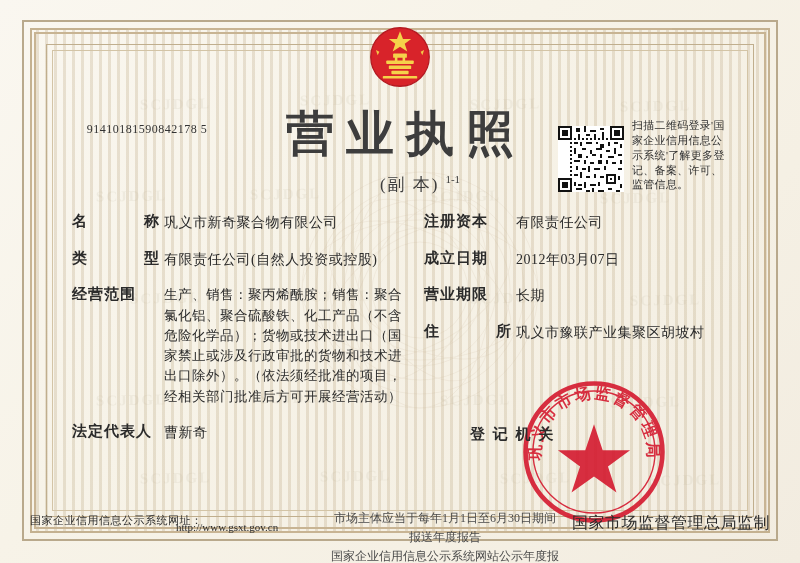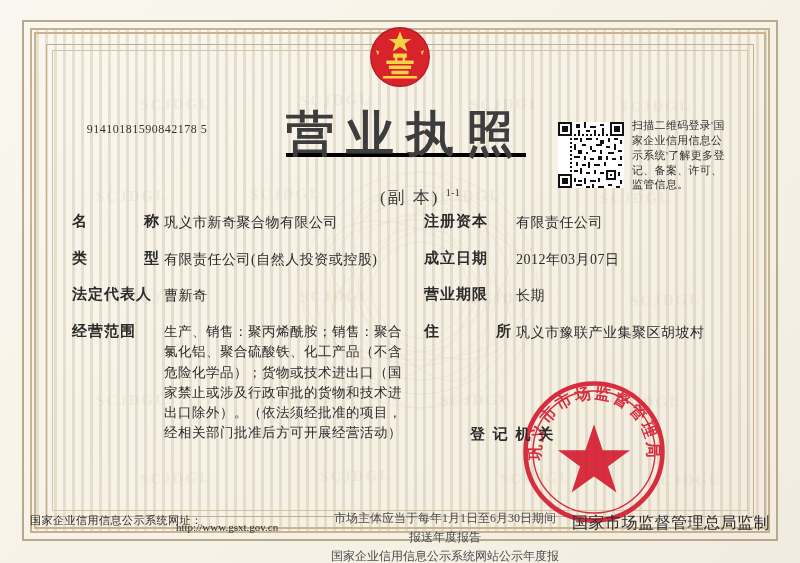--- a/index.html
+++ b/index.html
@@ -90,33 +90,32 @@
     width: 86px;
     height: 86px;
   }
 
   
   .title-block {
     position: absolute;
     left: 0; right: 0;
     top: 108px;
     text-align: center;
-    text-decoration: underline;
   }
   .title {
     font-family: "Liberation Serif", serif;
     font-size: 48px;
     font-weight: bold;
     letter-spacing: 12px;
     color: #3d3d3d;
     text-indent: 12px;
     line-height: 1.1;
   }
   .subtitle {
-    margin-top: 25px;
+    margin-top: 12px;
     font-family: "Liberation Serif", serif;
     font-size: 17px;
     color: #3d3d3d;
     letter-spacing: 2px;
     position: relative;
     display: inline-block;
     padding-left: 40px;
   }
   .subtitle-sup {
     font-size: 11px;
@@ -145,21 +144,21 @@
     font-family: "Liberation Serif", serif;
     letter-spacing: 0.5px;
   }
 
   
   .qr-wrap {
     position: absolute;
     right: 72px;
     top: 118px;
     display: flex;
-    align-items: center;
+    align-items: flex-end;
     gap: 8px;
   }
   .qr {
     width: 66px;
     height: 66px;
     background-color: #fff;
     display: block;
   }
   .qr-text {
     width: 96px;
@@ -520,27 +519,27 @@
 
       <div class="field">
         <div class="f-label spread">
           <span>类</span>
           <span>型</span>
         </div>
         <div class="f-value">有限责任公司(自然人投资或控股)</div>
       </div>
 
       <div class="field">
+        <div class="f-label">经营范围</div>
+        <div class="f-value small">生产、销售：聚丙烯酰胺；销售：聚合氯化铝、聚合硫酸铁、化工产品（不含危险化学品）；货物或技术进出口（国家禁止或涉及行政审批的货物和技术进出口除外）。（依法须经批准的项目，经相关部门批准后方可开展经营活动）</div>
+      </div>
+
+      <div class="field">
         <div class="f-label">法定代表人</div>
         <div class="f-value">曹新奇</div>
-      </div>
-
-      <div class="field">
-        <div class="f-label">经营范围</div>
-        <div class="f-value small">生产、销售：聚丙烯酰胺；销售：聚合氯化铝、聚合硫酸铁、化工产品（不含危险化学品）；货物或技术进出口（国家禁止或涉及行政审批的货物和技术进出口除外）。（依法须经批准的项目，经相关部门批准后方可开展经营活动）</div>
       </div>
     </div>
 
     <div class="col-right">
       <div class="field">
         <div class="f-label">注册资本</div>
         <div class="f-value">有限责任公司</div>
       </div>
 
       <div class="field">

